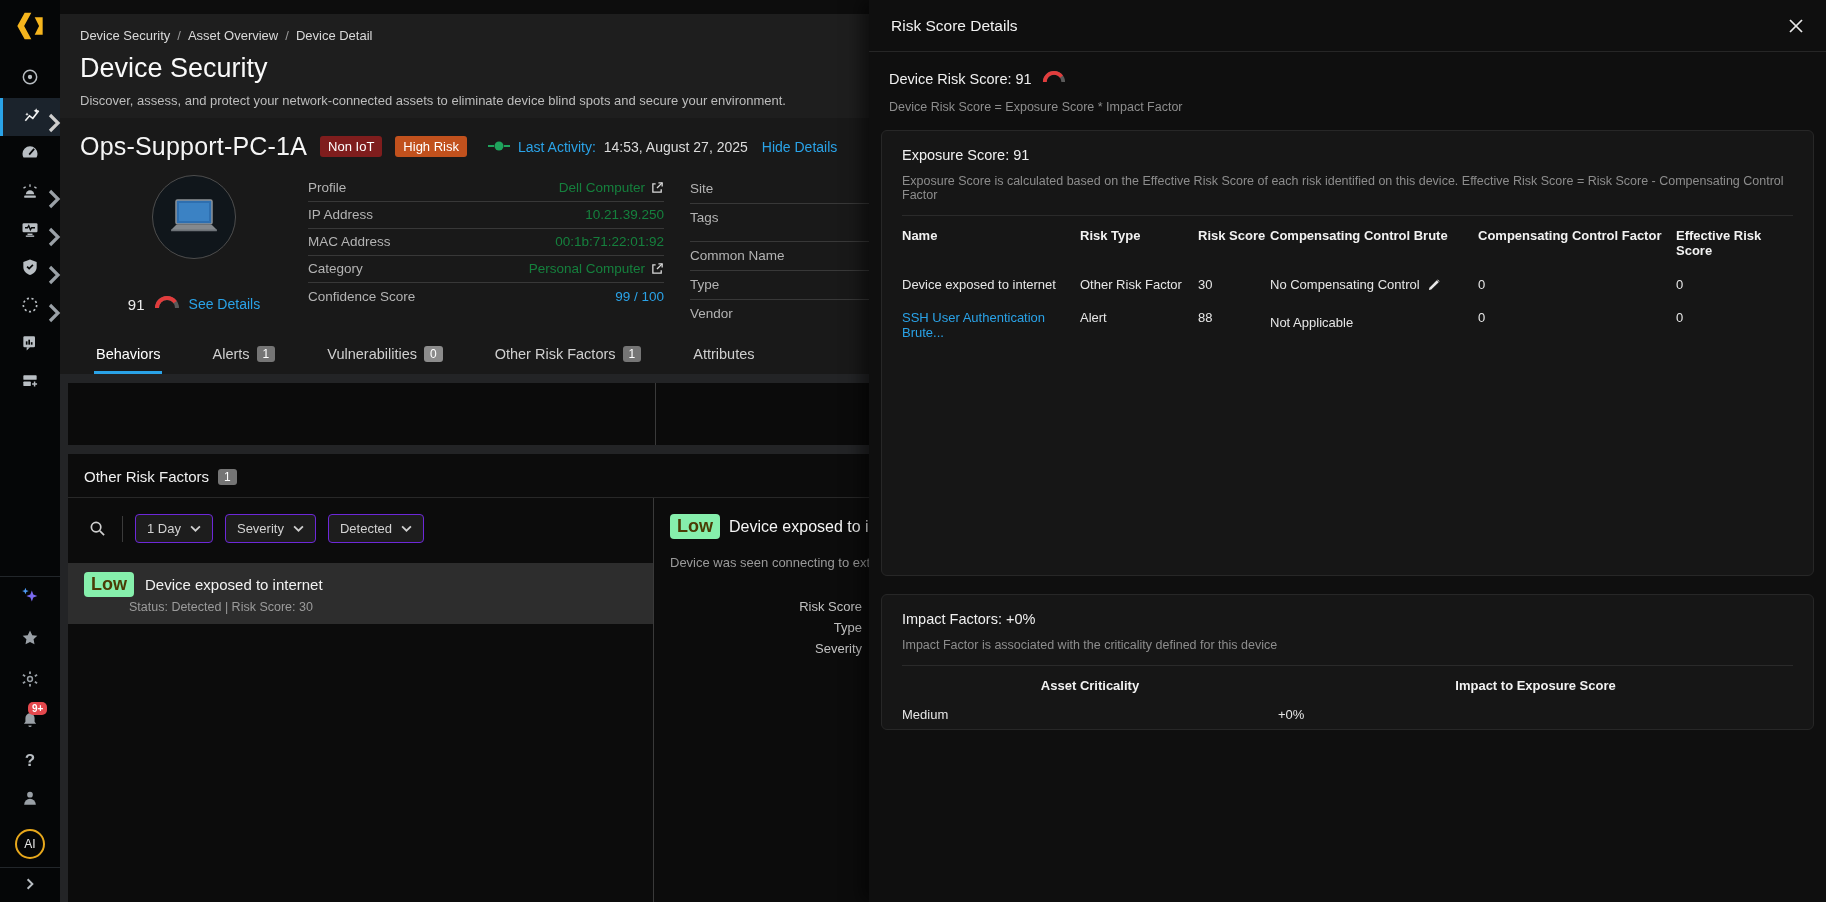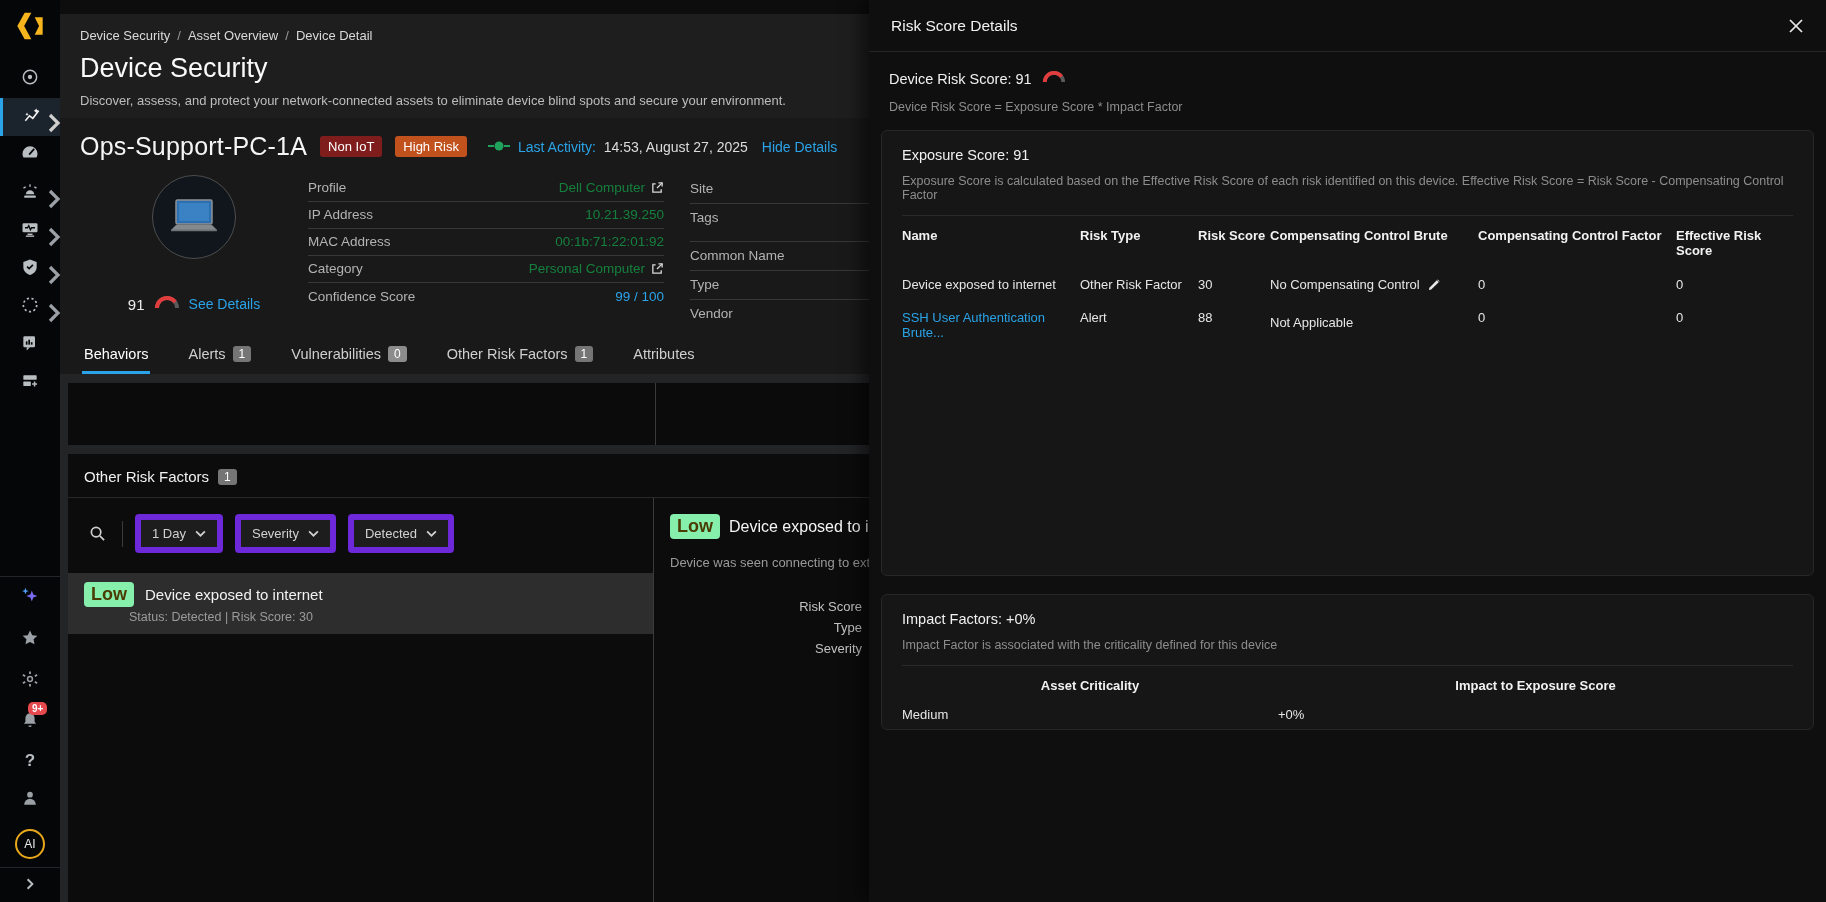--- a/index.html
+++ b/index.html
@@ -59,36 +59,36 @@
   .field-label { color:#b3b3b3; }
   .field-value { color:#15803d; display:flex; align-items:center; gap:6px; }
   .field-value.accent { color:#2aa3e8; }
   .right-col { flex:1; margin-left:26px; }
   .rfield { font-size:13.5px; color:#b3b3b3; border-bottom:1px solid #383838; padding:6px 0 7px; min-height:28px; }
   .rfield.tall { padding-bottom:16px; }
   .rfield:last-child { border-bottom:none; }
 
   .tabs-row { display:flex; gap:36px; padding:0 2px; margin-top:8px; }
   .tab { display:flex; align-items:flex-start; gap:7px; font-size:14.5px; color:#cfcfcf; padding:10px 2px 9px;
-         border-bottom:3px solid transparent; cursor:pointer; }
+         border-bottom:3px solid transparent; cursor:pointer;margin-left:12px; }
   .tab.active { color:#ffffff; border-bottom-color:#2aa3e8; }
   .count-badge { background:#757575; color:#fff; font-size:12px; border-radius:3px; padding:1px 6px; }
 
   .lower { flex:1; background:#232426; padding:9px 6px 0 8px; display:flex; flex-direction:column; overflow:hidden; }
   .behaviors-panel { height:62px; background:#0b0b0b; position:relative; flex:0 0 auto; }
   .behaviors-panel .vline { position:absolute; left:587px; top:0; bottom:0; width:1px; background:#3a3a3a; }
   .orf-panel { margin-top:9px; background:#0c0c0c; flex:1; display:flex; flex-direction:column; overflow:hidden; }
   .orf-header { display:flex; align-items:center; gap:9px; padding:14px 16px 12px; border-bottom:1px solid #282828; }
   .orf-title { font-size:15px; color:#f0f0f0; font-weight:500; }
   .orf-body { display:flex; flex:1; overflow:hidden; }
   .orf-left { width:585px; flex:0 0 auto; display:flex; flex-direction:column; }
   .filter-row { display:flex; align-items:center; gap:12px; padding:16px 16px 14px; }
   .search-btn { width:26px; height:26px; display:flex; align-items:center; justify-content:center; cursor:pointer; }
   .filter-sep { width:1px; height:26px; background:#3b3b3b; }
-  .dropdown { display:flex; align-items:center; gap:9px; border:6px solid #6d28d9; border-radius:4px;
+  .dropdown { display:flex; align-items:center; gap:9px; border:1px solid #6d28d9; border-radius:4px;
               background:#1d1d1d; color:#d2d2d2; font-size:13px; padding:6px 11px; cursor:pointer; }
   .rf-list { margin-top:6px; }
   .rf-item { padding:9px 16px 10px; cursor:pointer; }
   .rf-item.selected { background:#2d2d2d; }
   .rf-item-top { display:flex; align-items:center; gap:11px; }
   .sev-badge { background:#86efac; color:#4a3b05; font-size:18px; font-weight:600; border-radius:4px; padding:2px 7px; }
   .rf-item-title { font-size:15px; color:#f2f2f2; }
   .rf-item-sub { margin-top:3px; margin-left:45px; font-size:12.5px; color:#9b9b9b; }
   .orf-detail { flex:1; border-left:1px solid #3a3a3a; padding:16px 0 0 16px; overflow:hidden; }
   .detail-title-row { display:flex; align-items:center; gap:9px; white-space:nowrap; }

